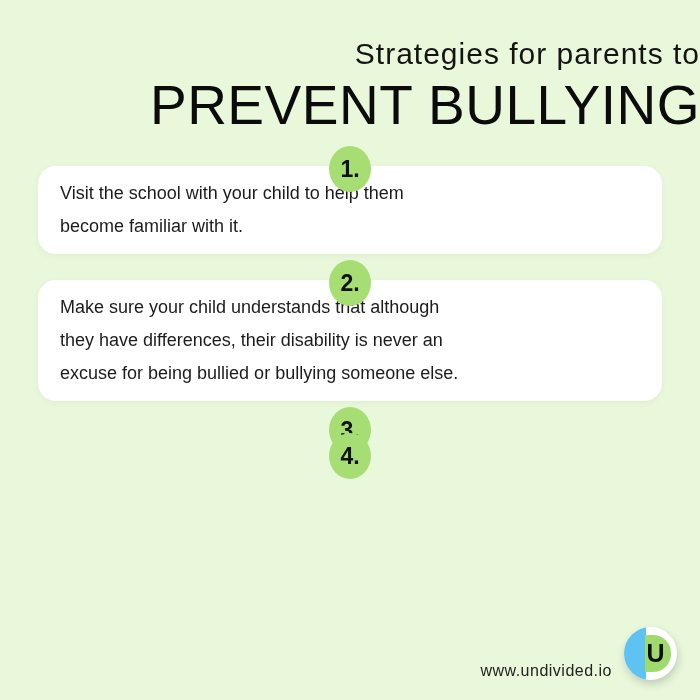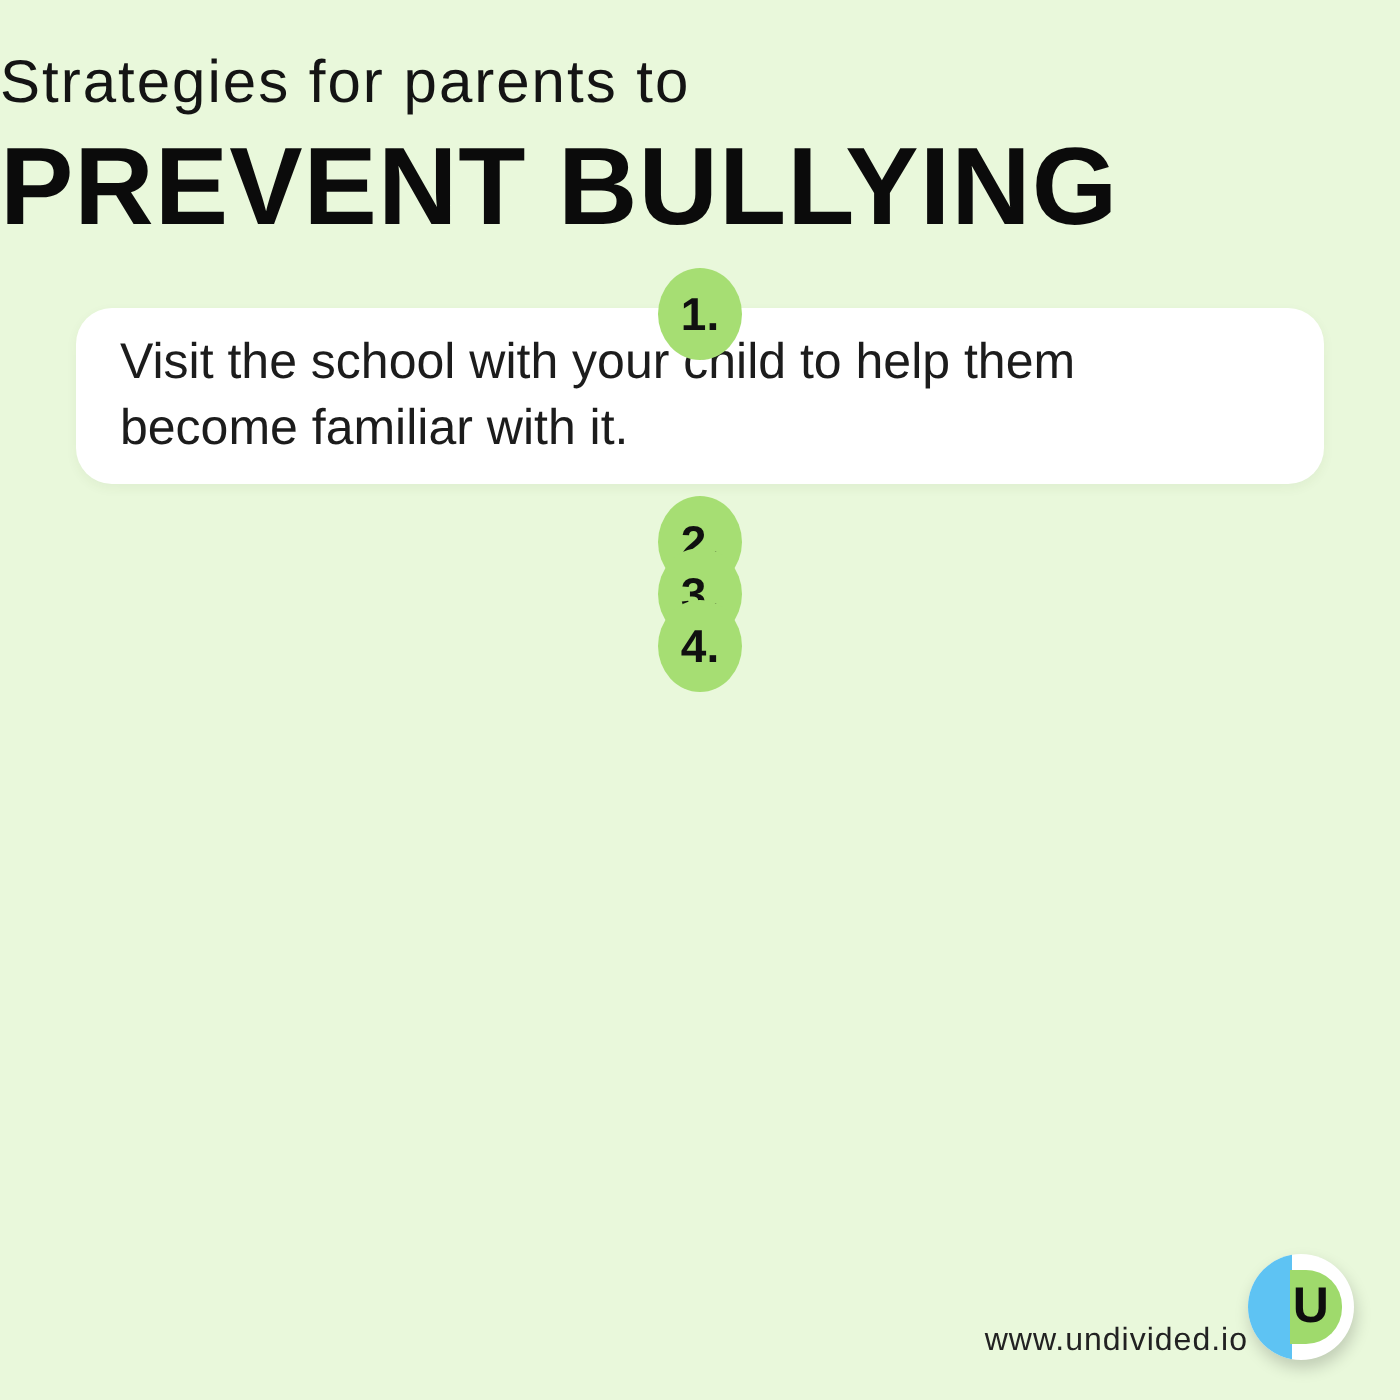--- a/index.html
+++ b/index.html
@@ -13,32 +13,32 @@
   *{margin:0;padding:0;box-sizing:border-box;}
   html,body{background:#fff;}
   body{font-family:"Liberation Sans",sans-serif;}
   .poster{
     position:relative;
     width:700px;height:700px;
     background:var(--background);
     overflow:hidden;
     color:var(--text);
   }
-  header{padding-top:22px;text-align:left;}
+  header{padding-top:34px;text-align:right;}
   .title-small{
     font-size:30px;
     line-height:40px;
     font-weight:500;
     letter-spacing:1px;
     color:var(--text);
   }
   .title-big{
     font-size:55px;
     line-height:62px;
-    font-weight:700;
+    font-weight:400;
     letter-spacing:0.5px;
     color:#0b0b0b;
   }
   .items{margin-top:10px;}
   .item{position:relative;margin:0 38px;}
   .item + .item{margin-top:6px;}
   .badge{
     position:relative;
     z-index:2;
     width:42px;height:46px;
@@ -50,28 +50,28 @@
   }
   .card{
     position:relative;
     z-index:1;
     background:var(--card);
     border-radius:18px;
     padding:11px 10px 11px 22px;
     box-shadow:0 2px 6px rgba(60,90,40,0.06);
   }
   .card-text{
-    font-size:25px;
+    font-size:18px;
     line-height:33px;
     color:#1c1c1c;
     white-space:pre-line;
   }
   .site-url{
     position:absolute;
-    right:76px;bottom:20px;
+    right:88px;bottom:20px;
     font-size:16px;
     letter-spacing:0.5px;
     color:#222;
   }
   .logo{
     position:absolute;
     right:23px;bottom:20px;
     width:53px;height:53px;
     border-radius:50%;
     background:#fff;
@@ -114,20 +114,25 @@
     <section class="item">
       <div class="badge">1.</div>
       <div class="card">
         <p class="card-text">Visit the school with your child to help them
 become familiar with it.</p>
       </div>
     </section>
 
     <section class="item">
       <div class="badge">2.</div>
+      <div class="card">
+        <p class="card-text">Make sure your child understands that although
+they have differences, their disability is never an
+excuse for being bullied or bullying someone else.</p>
+      </div>
     </section>
 
     <section class="item">
       <div class="badge">3.</div>
     </section>
 
     <section class="item">
       <div class="badge">4.</div>
     </section>
 

